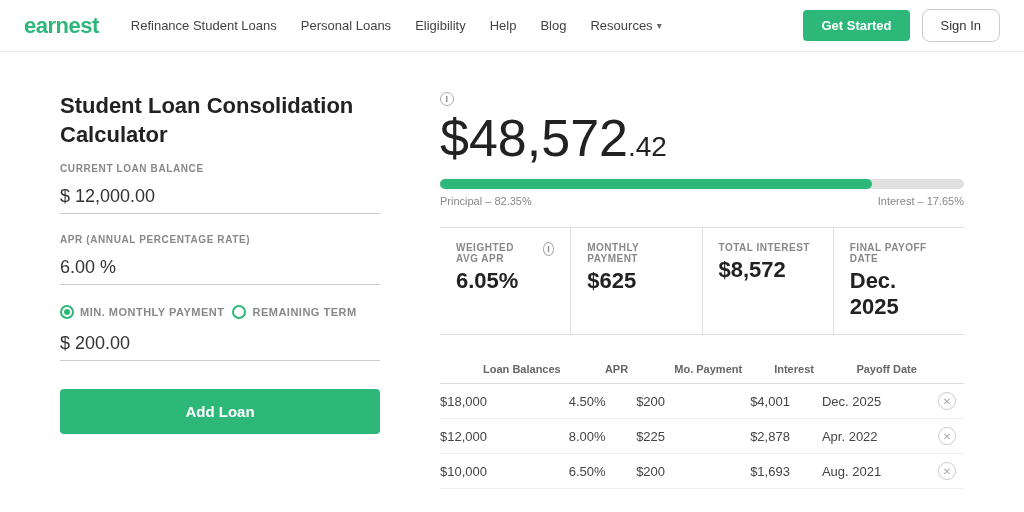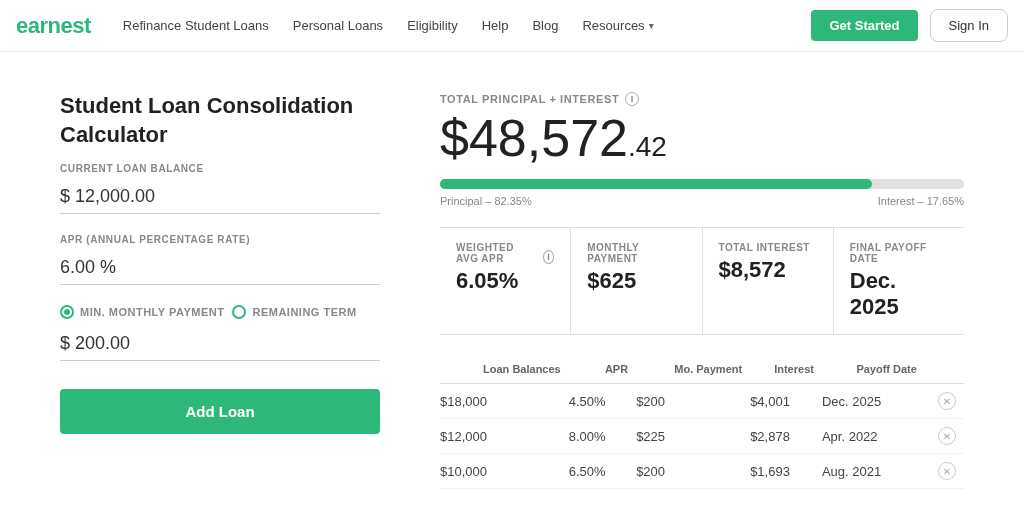--- a/index.html
+++ b/index.html
@@ -1,20 +1,20 @@
 <!DOCTYPE html>
 <html><head>
   <meta charset="utf-8">
   <style>
     * { box-sizing: border-box; margin: 0; padding: 0; }
     body { font-family: -apple-system, BlinkMacSystemFont, 'Segoe UI', sans-serif; background: #fff; color: #333; font-size: 14px; }
 
     
     .navbar {
-      display: flex; align-items: center; padding: 0 16px; height: 52px;
+      display: flex; align-items: center; padding: 0 24px; height: 52px;
       border-bottom: 1px solid #e8e8e8; background: #fff;
     }
     .navbar-logo {
       font-size: 22px; font-weight: 700; color: #2db87a; margin-right: 32px; letter-spacing: -0.5px;
     }
     .nav-links { display: flex; gap: 24px; flex: 1; }
     .nav-link { color: #444; font-size: 13px; text-decoration: none; cursor: pointer; }
     .nav-resources { display: flex; align-items: center; gap: 4px; }
     .nav-actions { display: flex; gap: 12px; align-items: center; }
     .btn-get-started {
@@ -74,21 +74,21 @@
 
     
     .progress-bar-wrap { position: relative; height: 10px; border-radius: 5px; background: #e0e0e0; margin-bottom: 6px; }
     .progress-bar-fill { height: 100%; border-radius: 5px; background: #2db87a; }
     .progress-labels { display: flex; justify-content: space-between; font-size: 11px; color: #888; margin-bottom: 20px; }
 
     
     .stat-row { display: flex; border-top: 1px solid #e0e0e0; border-bottom: 1px solid #e0e0e0; margin-bottom: 24px; }
     .stat-cell { flex: 1; padding: 14px 16px; border-right: 1px solid #e0e0e0; }
     .stat-cell:last-child { border-right: none; }
-    .stat-cell-label { font-size: 10px; font-weight: 700; letter-spacing: 0.5px; color: #888; text-transform: uppercase; margin-bottom: 4px; display: flex; align-items: flex-end; gap: 8px; }
+    .stat-cell-label { font-size: 10px; font-weight: 700; letter-spacing: 0.5px; color: #888; text-transform: uppercase; margin-bottom: 4px; display: flex; align-items: flex-start; gap: 8px; }
     .stat-cell-value { font-size: 22px; font-weight: 600; color: #222; }
 
     
     .loan-table { width: 100%; border-collapse: collapse; }
     .loan-table th { font-size: 11px; font-weight: 600; color: #666; text-align: right; padding: 4px 8px 8px 0; border-bottom: 1px solid #ddd; }
     .loan-table td { font-size: 13px; color: #444; padding: 8px 8px 8px 0; border-bottom: 1px solid #f0f0f0; vertical-align: middle; }
     .loan-table td:last-child { text-align: right; }
     .remove-btn {
       width: 18px; height: 18px; border-radius: 50%; border: 1px solid #ccc;
       background: #fff; display: inline-flex; align-items: center; justify-content: center;
@@ -144,21 +144,20 @@
         </div>
       </div>
       <input class="field-input" type="text" value="$ 200.00" style="">
     </div>
 
     <button class="btn-add-loan">Add Loan</button>
   </div>
 
   <div class="right-panel">
     <div class="total-label">
-      <span>TOTAL PRINCIPAL + INTEREST</span>
       <span class="info-icon">i</span>
     </div>
     <div class="total-amount">
       <span>$48,572</span><span class="cents">.42</span>
     </div>
 
     <div class="progress-bar-wrap">
       <div class="progress-bar-fill" style="width: 82.35%"></div>
     </div>
     <div class="progress-labels">

